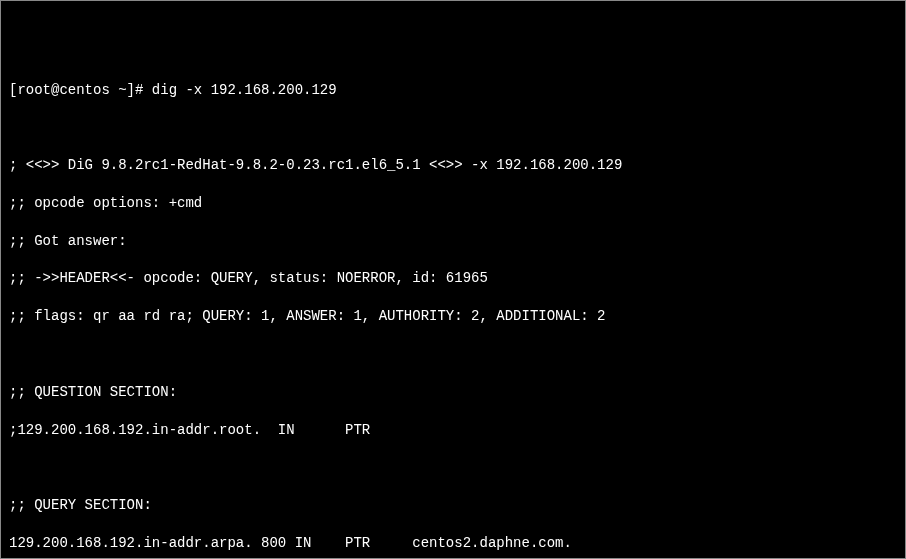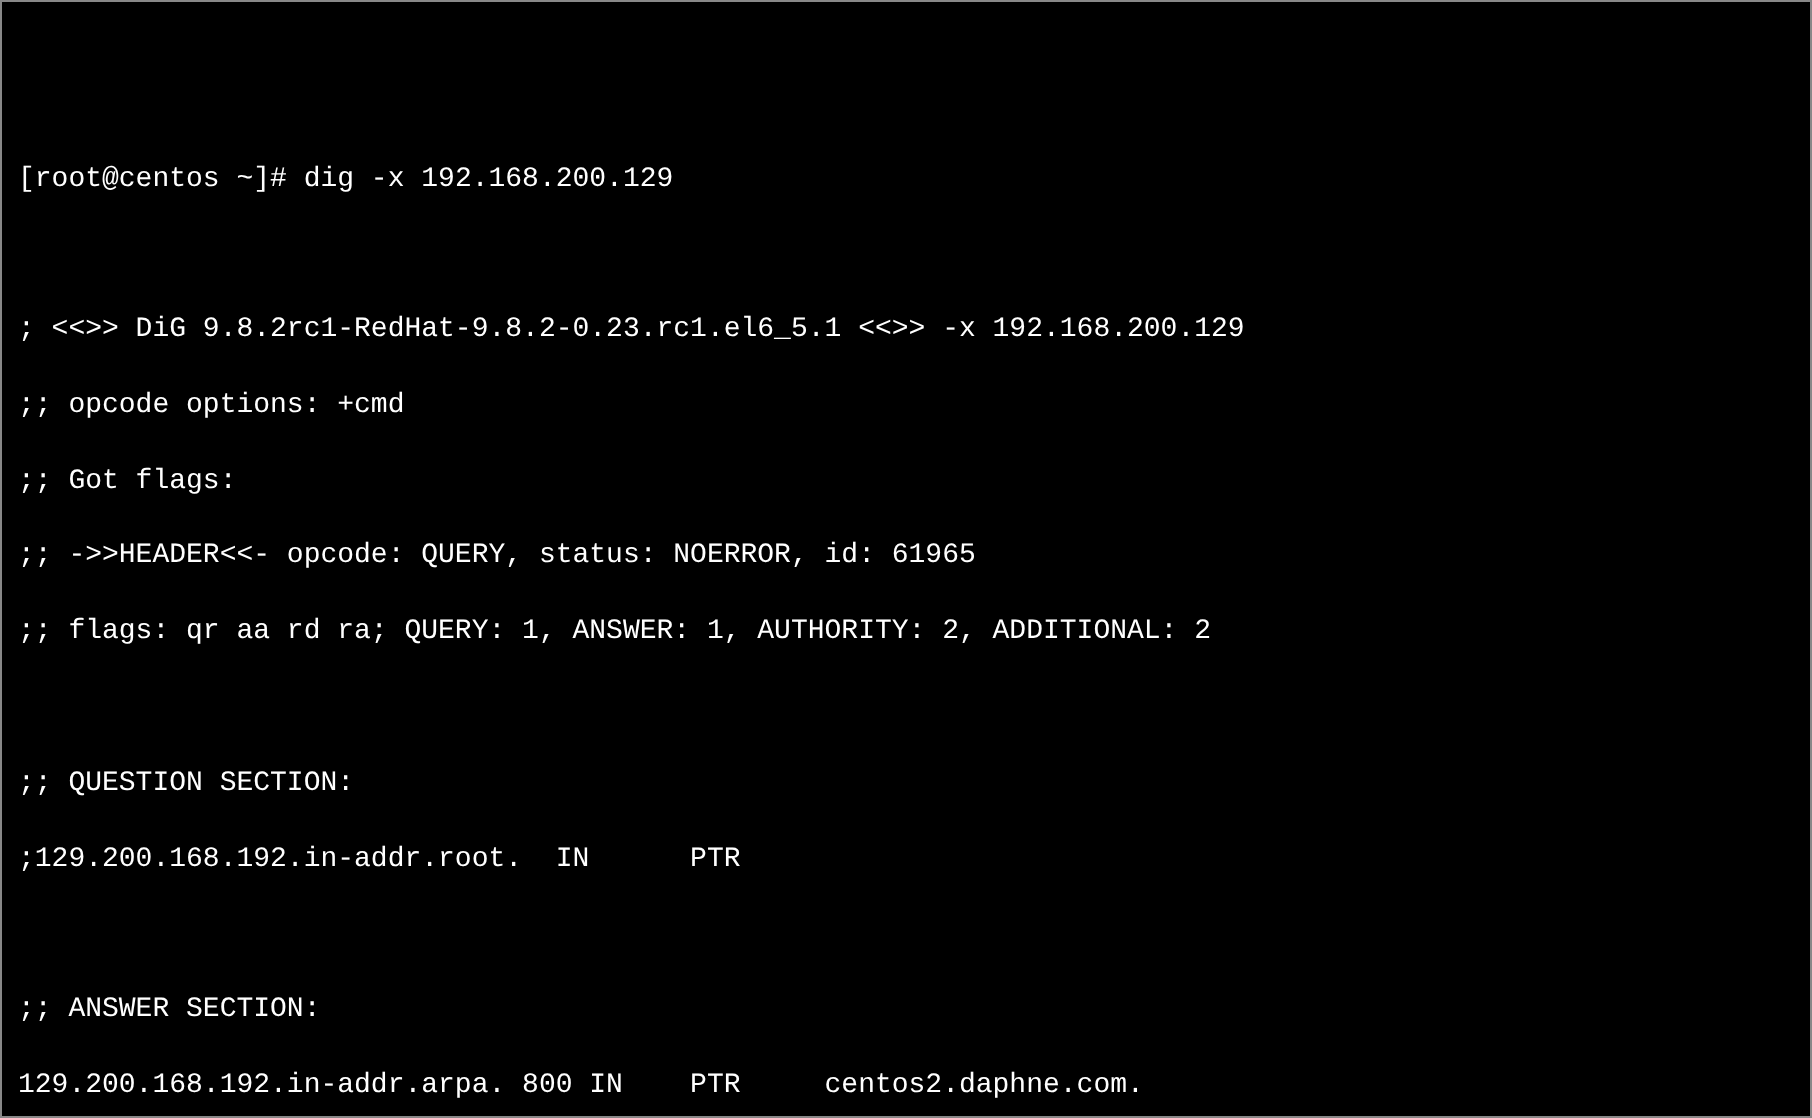--- a/index.html
+++ b/index.html
@@ -26,28 +26,28 @@
   </style>
 </head>
 <body>
 
 
 
 <span class="line"><span>[root@centos ~]# </span><span>dig -x 192.168.200.129</span></span>
 <span class="line"> </span>
 <span class="line">; &lt;&lt;&gt;&gt; DiG 9.8.2rc1-RedHat-9.8.2-0.23.rc1.el6_5.1 &lt;&lt;&gt;&gt; -x 192.168.200.129</span>
 <span class="line">;; opcode options: +cmd</span>
-<span class="line">;; Got flags:</span>
+<span class="line">;; Got answer:</span>
 <span class="line">;; -&gt;&gt;HEADER&lt;&lt;- opcode: QUERY, status: NOERROR, id: 61965</span>
 <span class="line">;; flags: qr aa rd ra; QUERY: 1, ANSWER: 1, AUTHORITY: 2, ADDITIONAL: 2</span>
 <span class="line"> </span>
 <span class="line">;; QUESTION SECTION:</span>
 <span class="line">;129.200.168.192.in-addr.root.  IN      PTR</span>
 <span class="line"> </span>
-<span class="line">;; ANSWER SECTION:</span>
+<span class="line">;; QUERY SECTION:</span>
 <span class="line">129.200.168.192.in-addr.arpa. 800 IN    PTR     centos2.daphne.com.</span>
 
 
 
 
 
 
 
 
 

